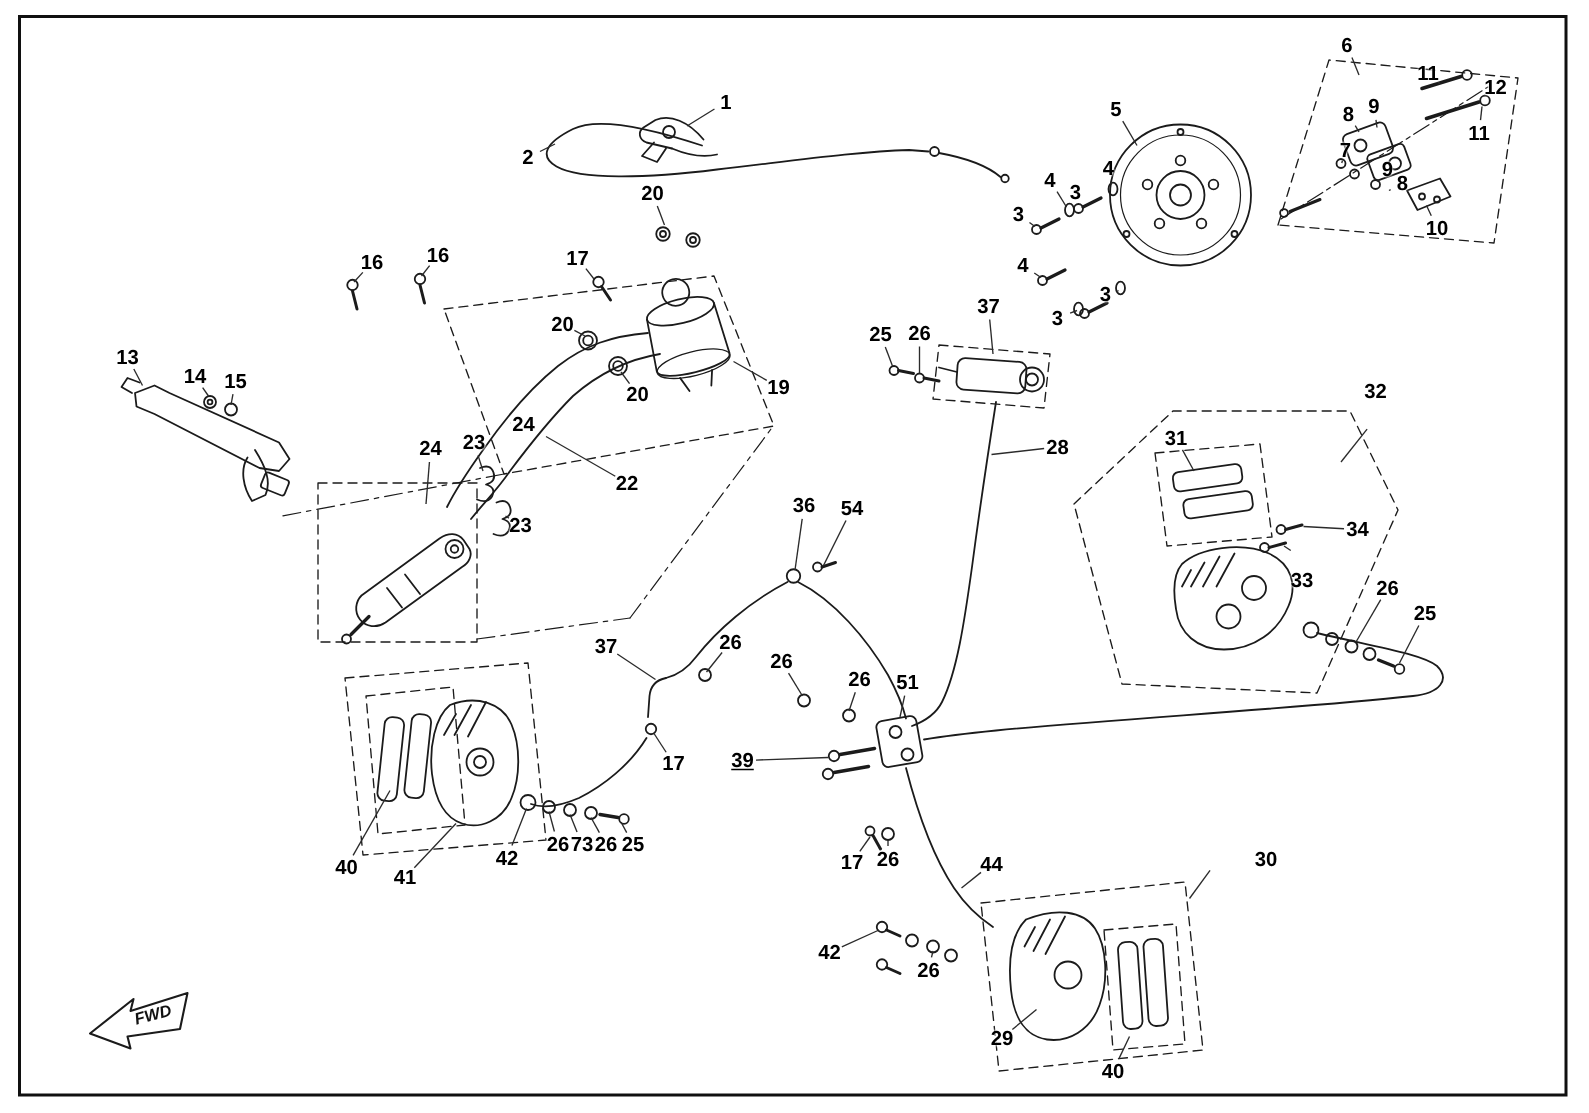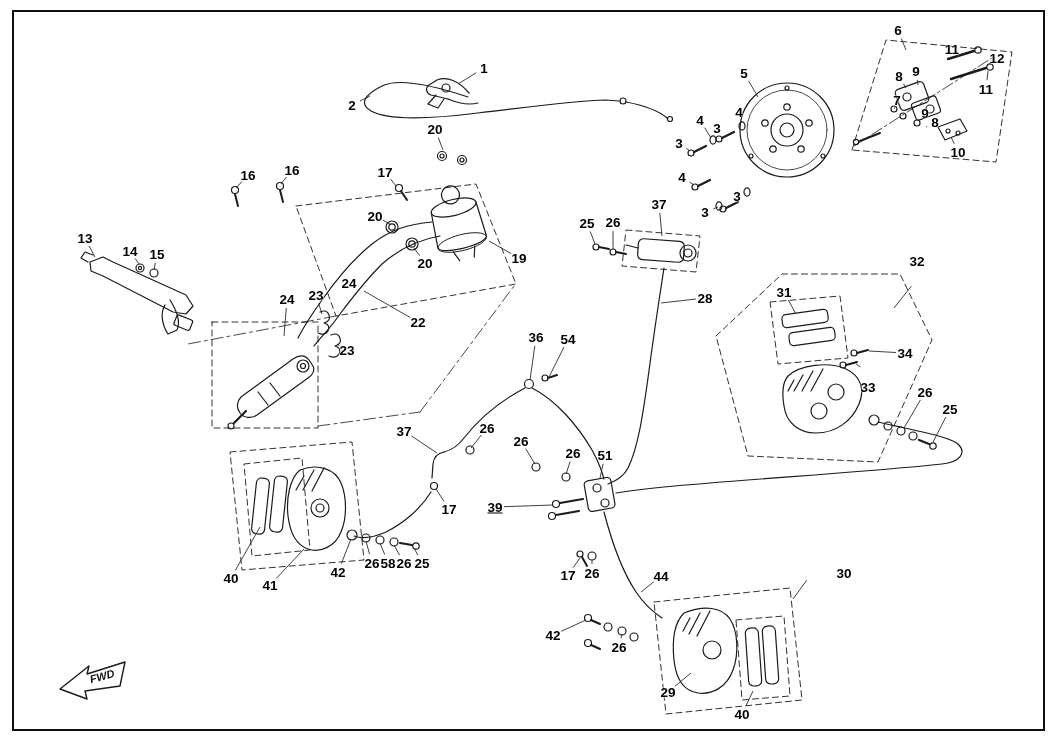--- a/index.html
+++ b/index.html
@@ -405,21 +405,21 @@
       <div class="callout" style="left: 487px; top: 428px;">26</div>
       <div class="callout" style="left: 521px; top: 441px;">26</div>
       <div class="callout" style="left: 573px; top: 453px;">26</div>
       <div class="callout" style="left: 605px; top: 455px;">51</div>
       <div class="callout" style="left: 495px; top: 507px; text-decoration: underline;">39</div>
       <div class="callout" style="left: 449px; top: 509px;">17</div>
       <div class="callout" style="left: 231px; top: 578px;">40</div>
       <div class="callout" style="left: 270px; top: 585px;">41</div>
       <div class="callout" style="left: 338px; top: 572px;">42</div>
       <div class="callout" style="left: 372px; top: 563px;">26</div>
-      <div class="callout" style="left: 388px; top: 563px;">58</div>
+      <div class="callout" style="left: 388px; top: 563px;">73</div>
       <div class="callout" style="left: 404px; top: 563px;">26</div>
       <div class="callout" style="left: 422px; top: 563px;">25</div>
       <div class="callout" style="left: 568px; top: 575px;">17</div>
       <div class="callout" style="left: 592px; top: 573px;">26</div>
       <div class="callout" style="left: 661px; top: 576px;">44</div>
       <div class="callout" style="left: 844px; top: 573px;">30</div>
       <div class="callout" style="left: 553px; top: 635px;">42</div>
       <div class="callout" style="left: 619px; top: 647px;">26</div>
       <div class="callout" style="left: 668px; top: 692px;">29</div>
       <div class="callout" style="left: 742px; top: 714px;">40</div>

